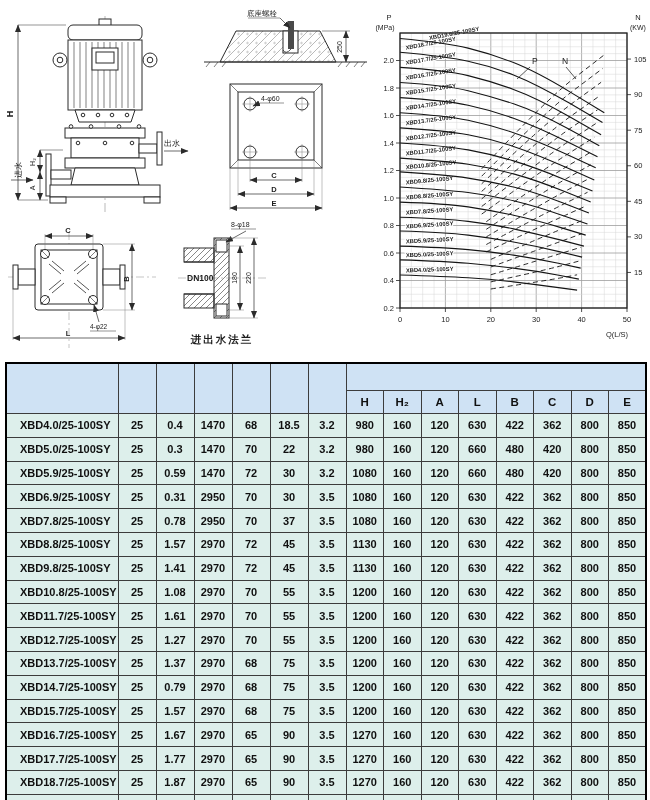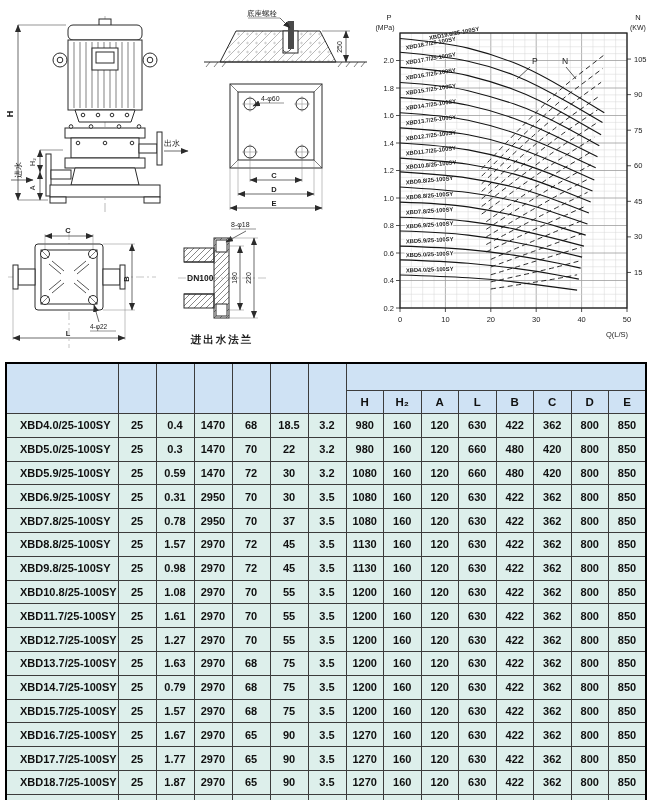--- a/index.html
+++ b/index.html
@@ -522,21 +522,21 @@
           <td>120</td>
           <td>630</td>
           <td>422</td>
           <td>362</td>
           <td>800</td>
           <td>850</td>
         </tr>
         <tr>
           <td class="model">XBD9.8/25-100SY</td>
           <td>25</td>
-          <td>0.98</td>
+          <td>1.41</td>
           <td>2970</td>
           <td>72</td>
           <td>45</td>
           <td>3.5</td>
           <td>1130</td>
           <td>160</td>
           <td>120</td>
           <td>630</td>
           <td>422</td>
           <td>362</td>
@@ -590,21 +590,21 @@
           <td>120</td>
           <td>630</td>
           <td>422</td>
           <td>362</td>
           <td>800</td>
           <td>850</td>
         </tr>
         <tr>
           <td class="model">XBD13.7/25-100SY</td>
           <td>25</td>
-          <td>1.63</td>
+          <td>1.37</td>
           <td>2970</td>
           <td>68</td>
           <td>75</td>
           <td>3.5</td>
           <td>1200</td>
           <td>160</td>
           <td>120</td>
           <td>630</td>
           <td>422</td>
           <td>362</td>

